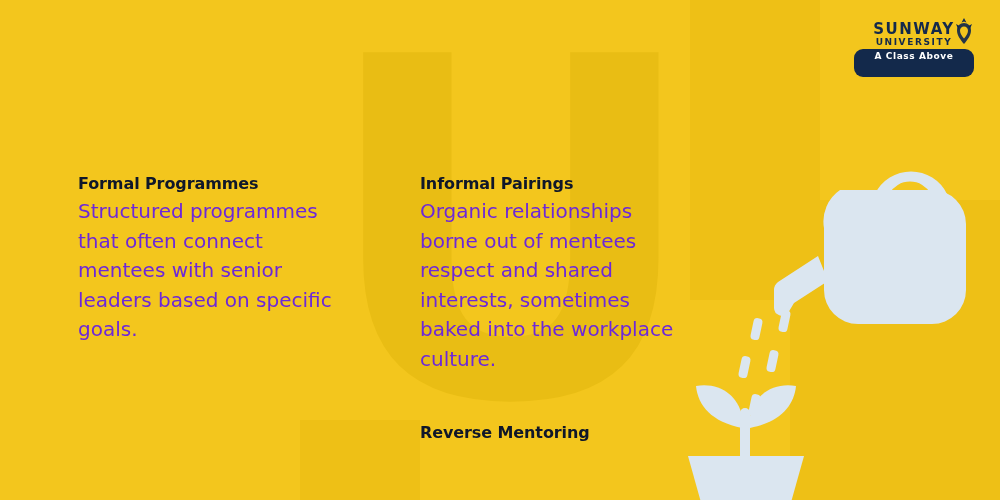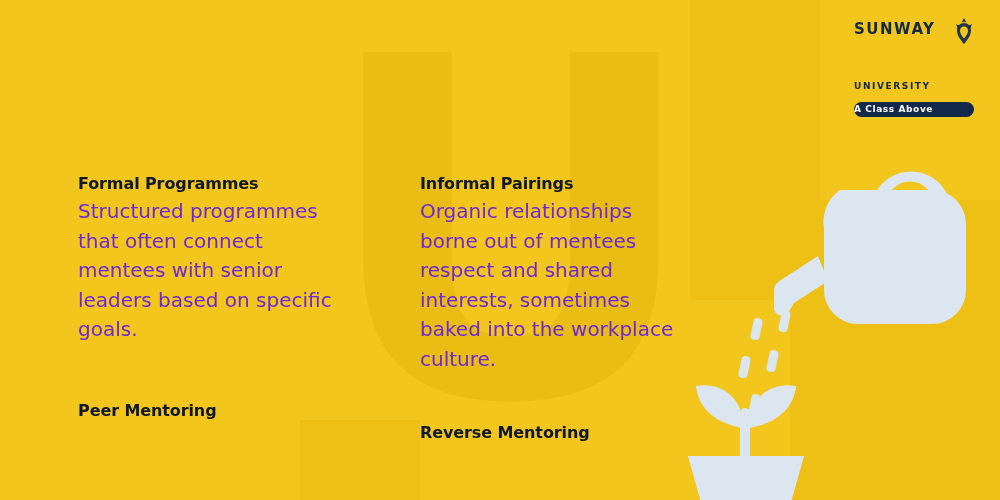--- a/index.html
+++ b/index.html
@@ -44,45 +44,44 @@
   .wm-block-c {
     left:300px; top:420px; width:120px; height:80px;
     background:#eec016;
   }
 
   
   .logo {
     position:absolute;
     right:26px; top:22px;
     width:120px;
-    text-align:left;
+    text-align:center;
     color:#13294b;
   }
   .logo-word {
     font-size:15px;
     font-weight:bold;
     letter-spacing:1.5px;
     line-height:1;
   }
   .logo-sub {
     font-size:9px;
     font-weight:bold;
     letter-spacing:1.6px;
     line-height:1.3;
-    margin-top:44px;
   }
   .logo-bar {
-    margin-top:9px;
+    margin-top:0;
     background:#13294b;
     color:#ffffff;
     border-radius:9px;
     font-size:9px;
     font-weight:bold;
     letter-spacing:0.6px;
-    padding:2px 0 3px;
+    padding:2px 0 16px;
   }
   .logo-mark {
     position:absolute;
     right:-2px; top:-4px;
     width:24px; height:26px;
   }
 
   h1.title {
     position:absolute;
     left:78px; top:88px;
@@ -179,21 +178,20 @@
 
 
   <div class="cols">
 
     <div class="col col-left">
       <div class="block">
         <h2>Formal Programmes</h2>
         <p>Structured programmes that often connect mentees with senior leaders based on specific goals.</p>
       </div>
       <div class="block" style="margin-top:56px;">
-        <h2>Peer Mentoring</h2>
       </div>
     </div>
 
     <div class="col col-right">
       <div class="block right">
         <h2>Informal Pairings</h2>
         <p>Organic relationships borne out of mentees respect and shared interests, sometimes baked into the workplace culture.</p>
       </div>
       <div class="block right" style="margin-top:48px;">
         <h2>Reverse Mentoring</h2>

